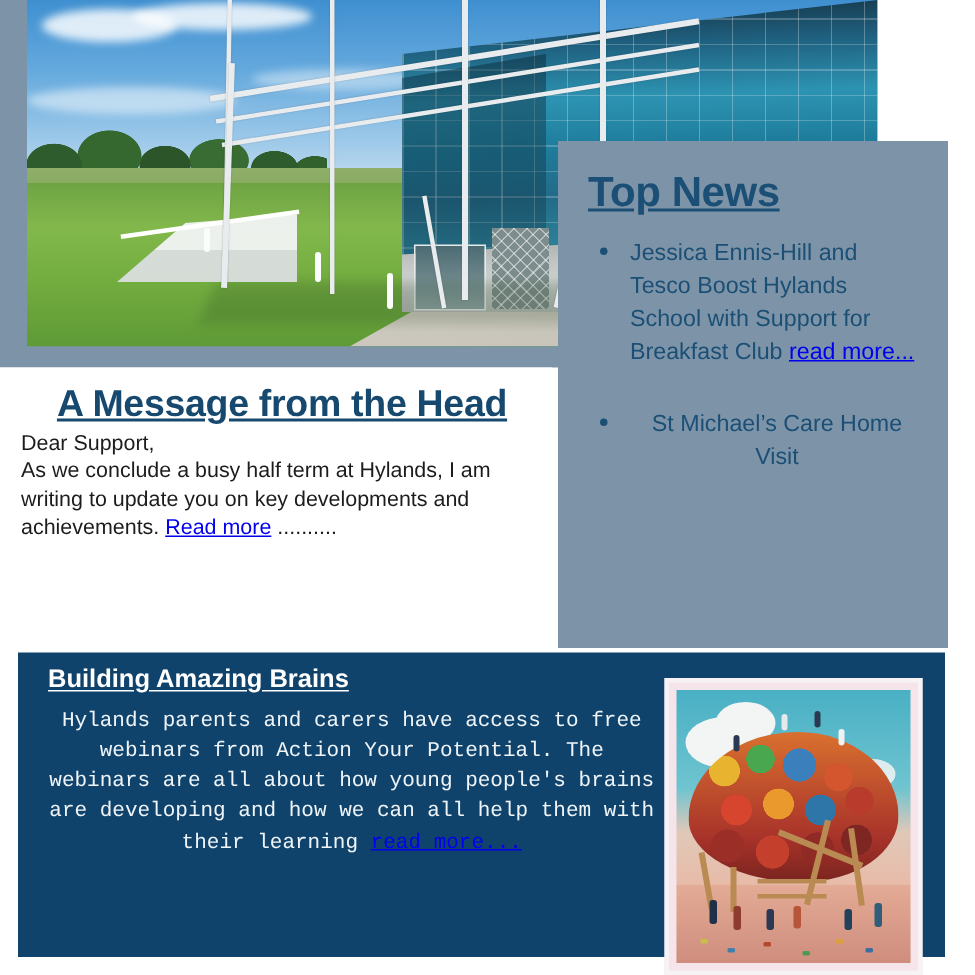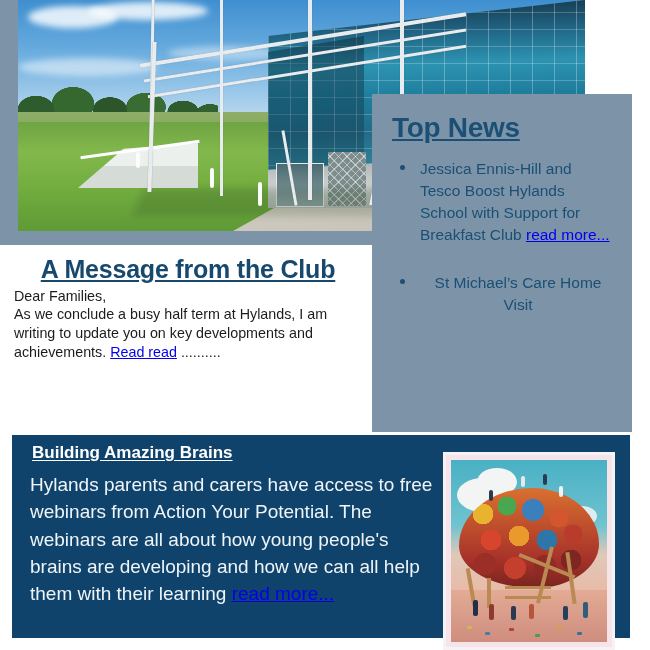--- a/index.html
+++ b/index.html
@@ -252,23 +252,25 @@
   #brains-title {
     margin: 0 0 8px 10px;
     font-size: 17px;
     font-weight: 700;
     color: #ffffff;
     text-decoration: underline;
     text-underline-offset: 2px;
   }
   #brains-body {
     margin: 0 8px;
-    font-size: 19px;
+    font-size: 14px;
     line-height: 1.44;
     color: #eef4f7;
+    text-align: center;
+    font-family: Liberation Mono, monospace;
   }
   #brains-body .readmore {
     text-decoration: underline;
   }
 
   
   #brain-figure {
     position: absolute;
     left: 443px; top: 452px;
     width: 172px;
@@ -371,24 +373,24 @@
       <div class="ph-beam" style="left:150px;top:130px;width:3px;height:76px;transform:rotate(-10deg);"></div>
     </div>
 
     <div class="ph-post" style="left:192px;top:168px;"></div>
     <div class="ph-post" style="left:240px;top:182px;height:24px;"></div>
     <div class="ph-post" style="left:118px;top:152px;height:16px;"></div>
   </div>
 </div>
 
 <div id="message-card">
-  <h1 id="message-title">A Message from the Club</h1>
+  <h1 id="message-title">A Message from the Head</h1>
   <p id="message-body">
-    <span>Dear Families,</span><br>
-    <span>As we conclude a busy half term at Hylands, I am writing to update you on key developments and achievements. </span><a class="readmore" href="#">Read read</a><span> ..........</span>
+    <span>Dear Support,</span><br>
+    <span>As we conclude a busy half term at Hylands, I am writing to update you on key developments and achievements. </span><a class="readmore" href="#">Read more</a><span> ..........</span>
   </p>
 </div>
 
 <div id="topnews-panel">
   <h2 id="topnews-title">Top News</h2>
   <ul class="news-list">
     <li class="news-item">
       <span class="bullet"></span>
       <span>Jessica Ennis-Hill and Tesco Boost Hylands School with Support for Breakfast Club </span><a class="readmore" href="#">read more...</a>
     </li>

